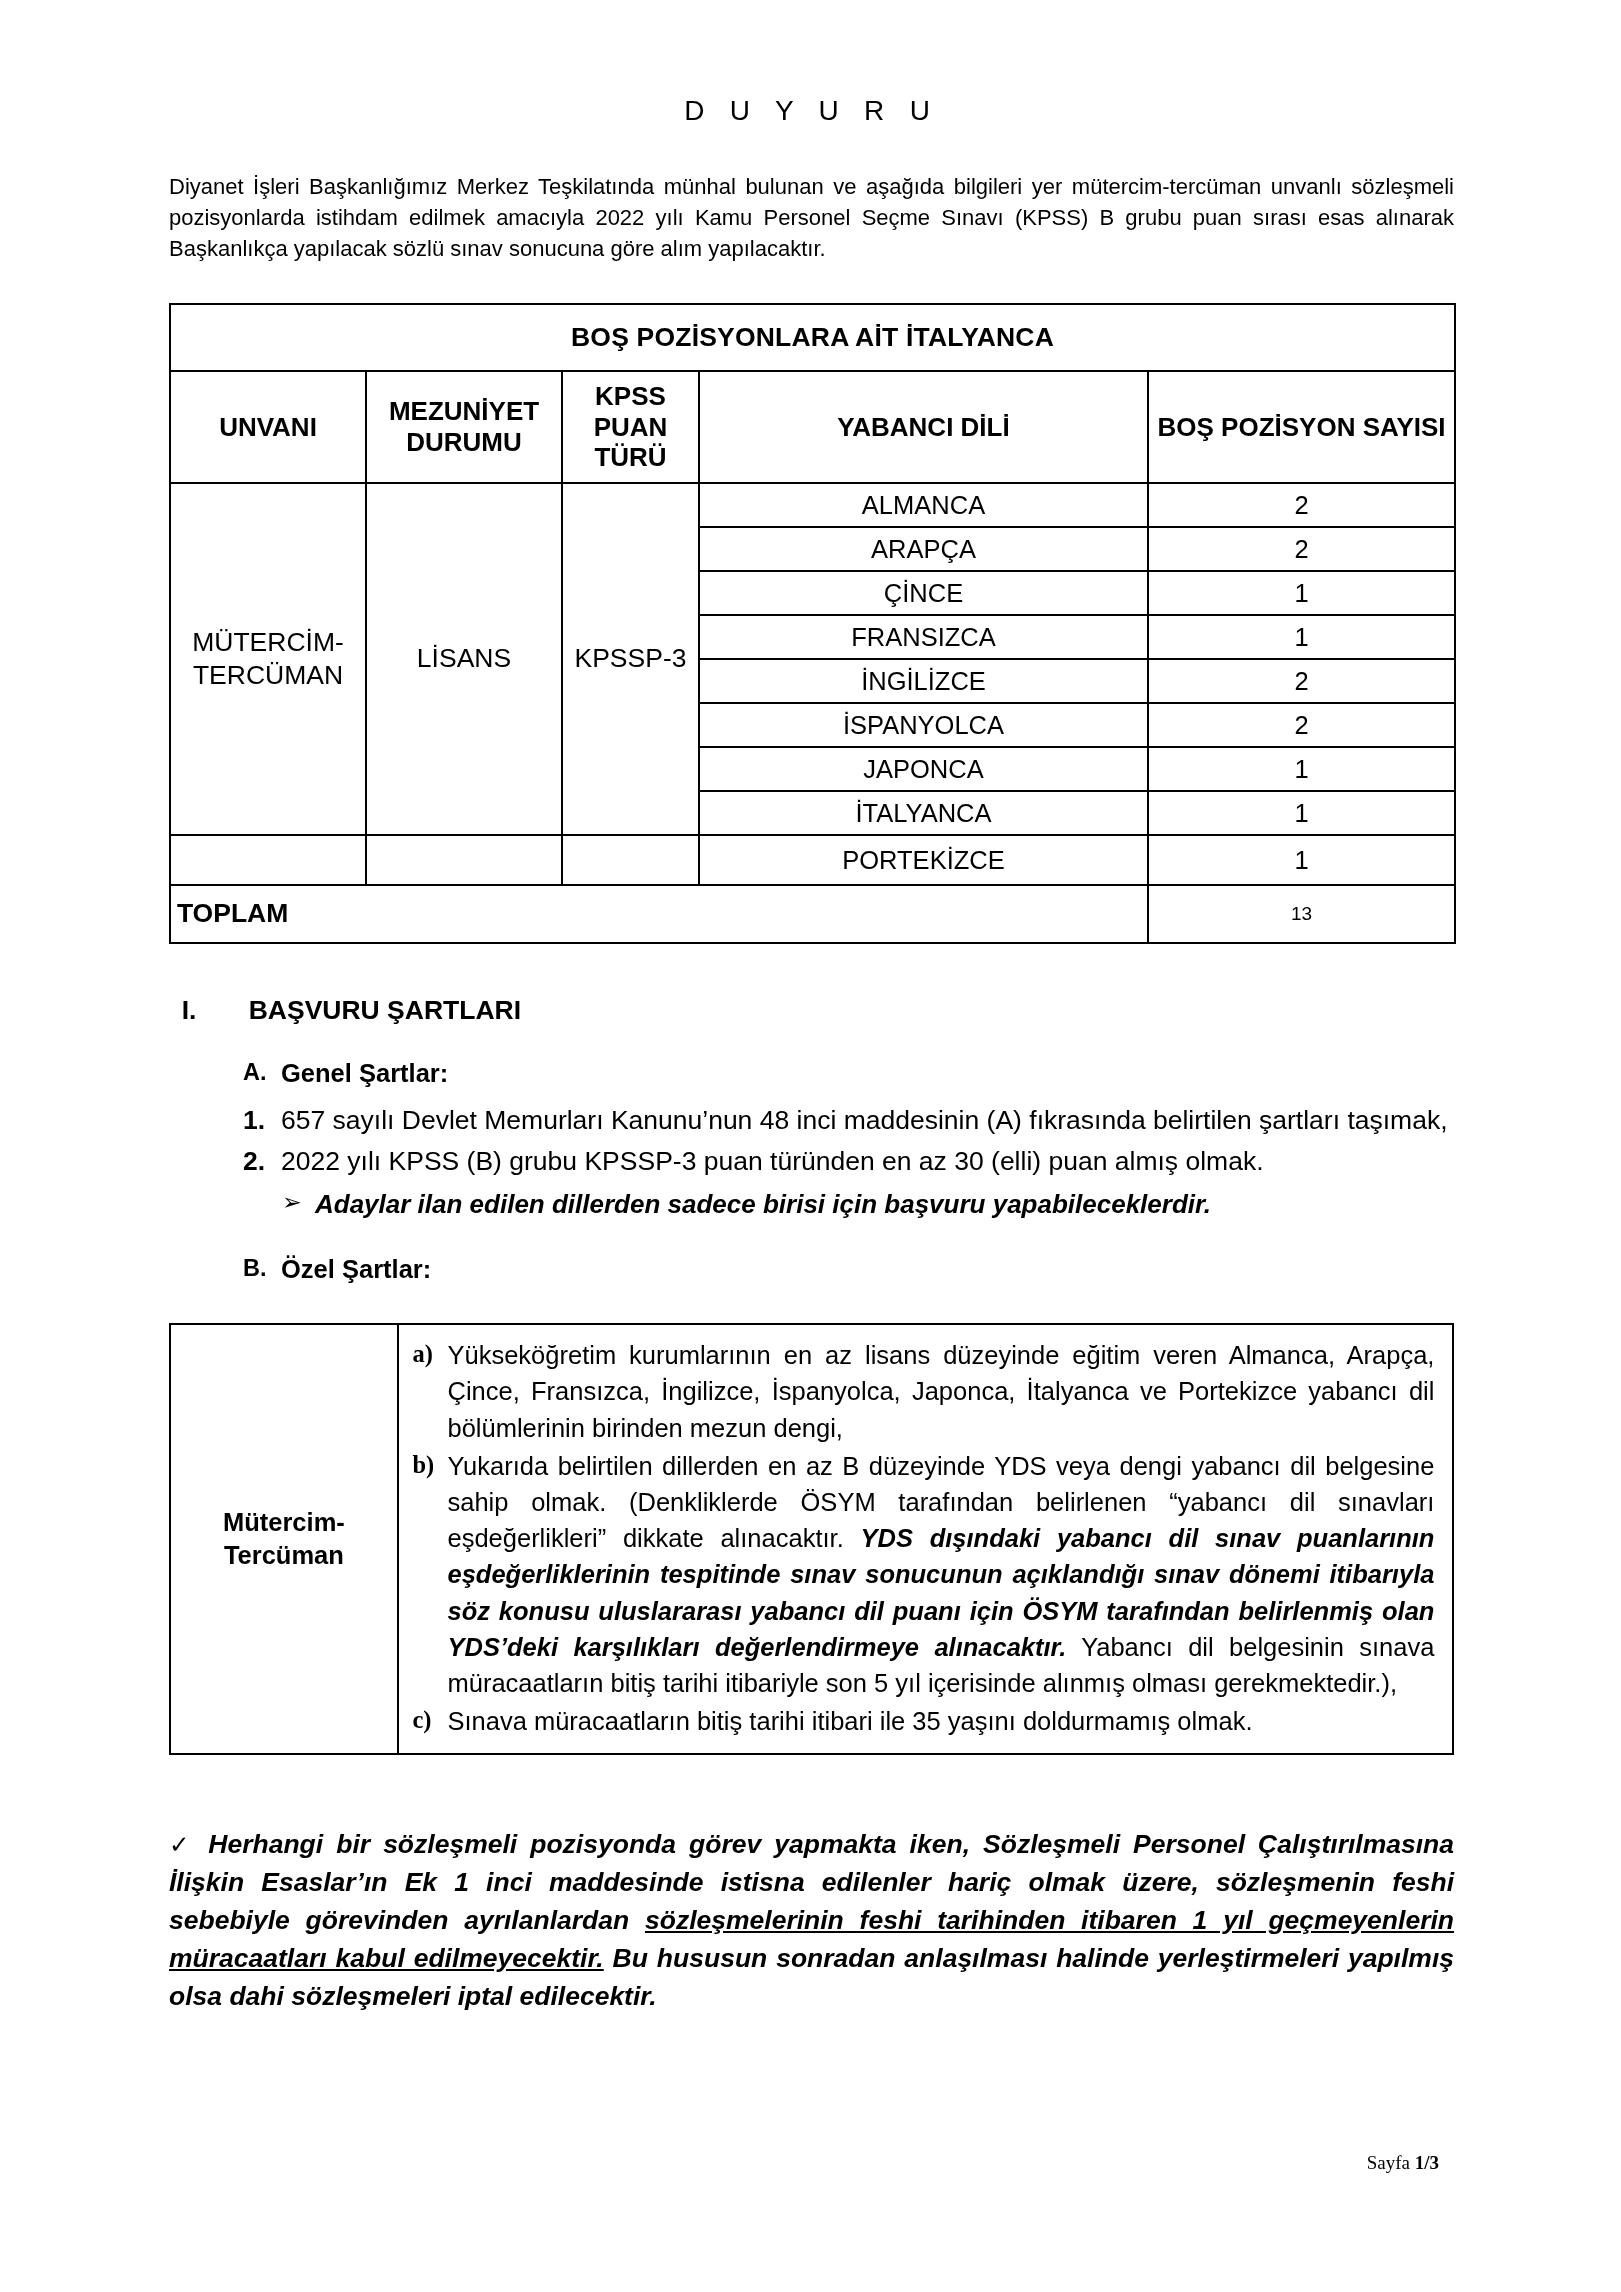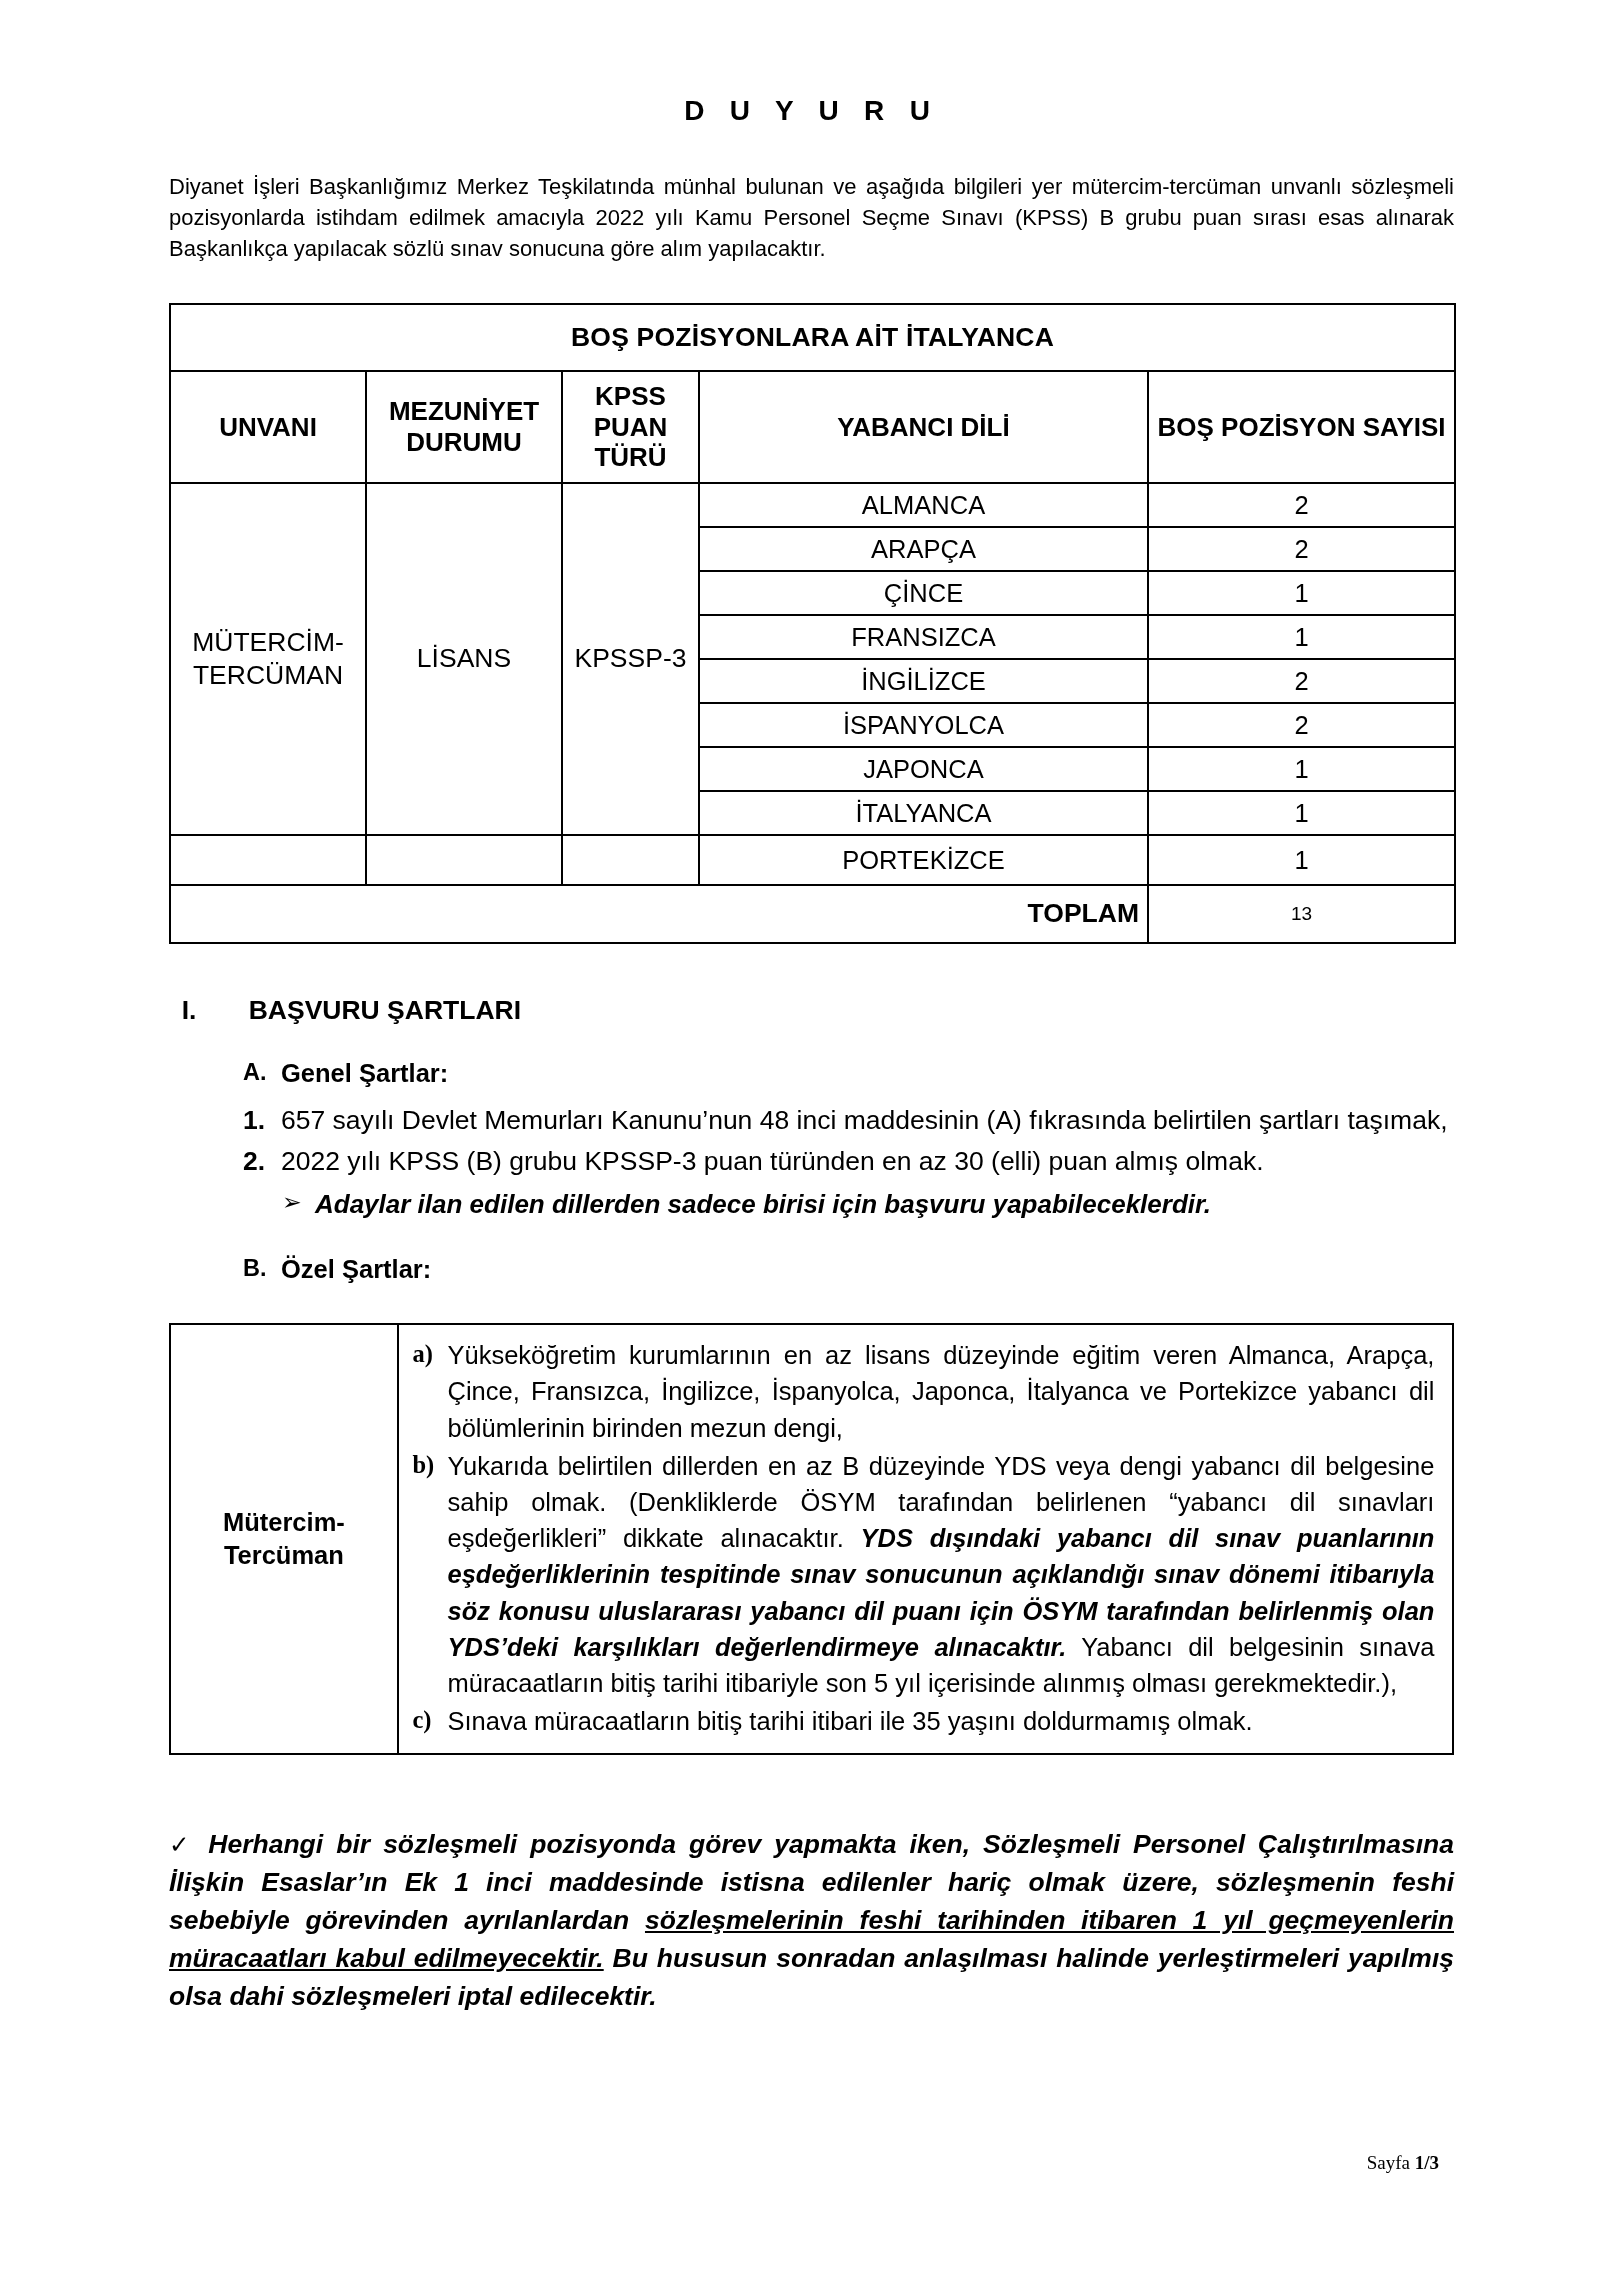--- a/index.html
+++ b/index.html
@@ -27,21 +27,21 @@
     position: absolute;
     left: 169px;
     top: 0;
     width: 1285px;
   }
 
   
   .doc-title {
     text-align: center;
     font-size: 28px;
-    font-weight: bold;
+    font-weight: normal;
     letter-spacing: 8.8px;
     margin: 0;
     padding-top: 94px;
     line-height: 1.2;
   }
 
   
   .intro {
     margin: 0;
     padding-top: 43px;
@@ -89,24 +89,24 @@
     padding: 1px 5.9px;
   }
   table.positions td.vcell {
     font-size: 26.5px;
     line-height: 1.25;
   }
   table.positions td.blank {
     height: 40px;
   }
   table.positions td.total-label {
-    text-align: right;
-    font-weight: bold;
-    font-size: 26.5px;
-    padding-right: 8px;
+    text-align: left;
+    font-weight: bold;
+    font-size: 26.5px;
+    padding-right: 14px;
     height: 49px;
   }
   table.positions td.total-value {
     font-size: 19px;
     text-align: center;
   }
   col.c1 { width: 196px; }
   col.c2 { width: 196px; }
   col.c3 { width: 137px; }
   col.c4 { width: 449px; }

